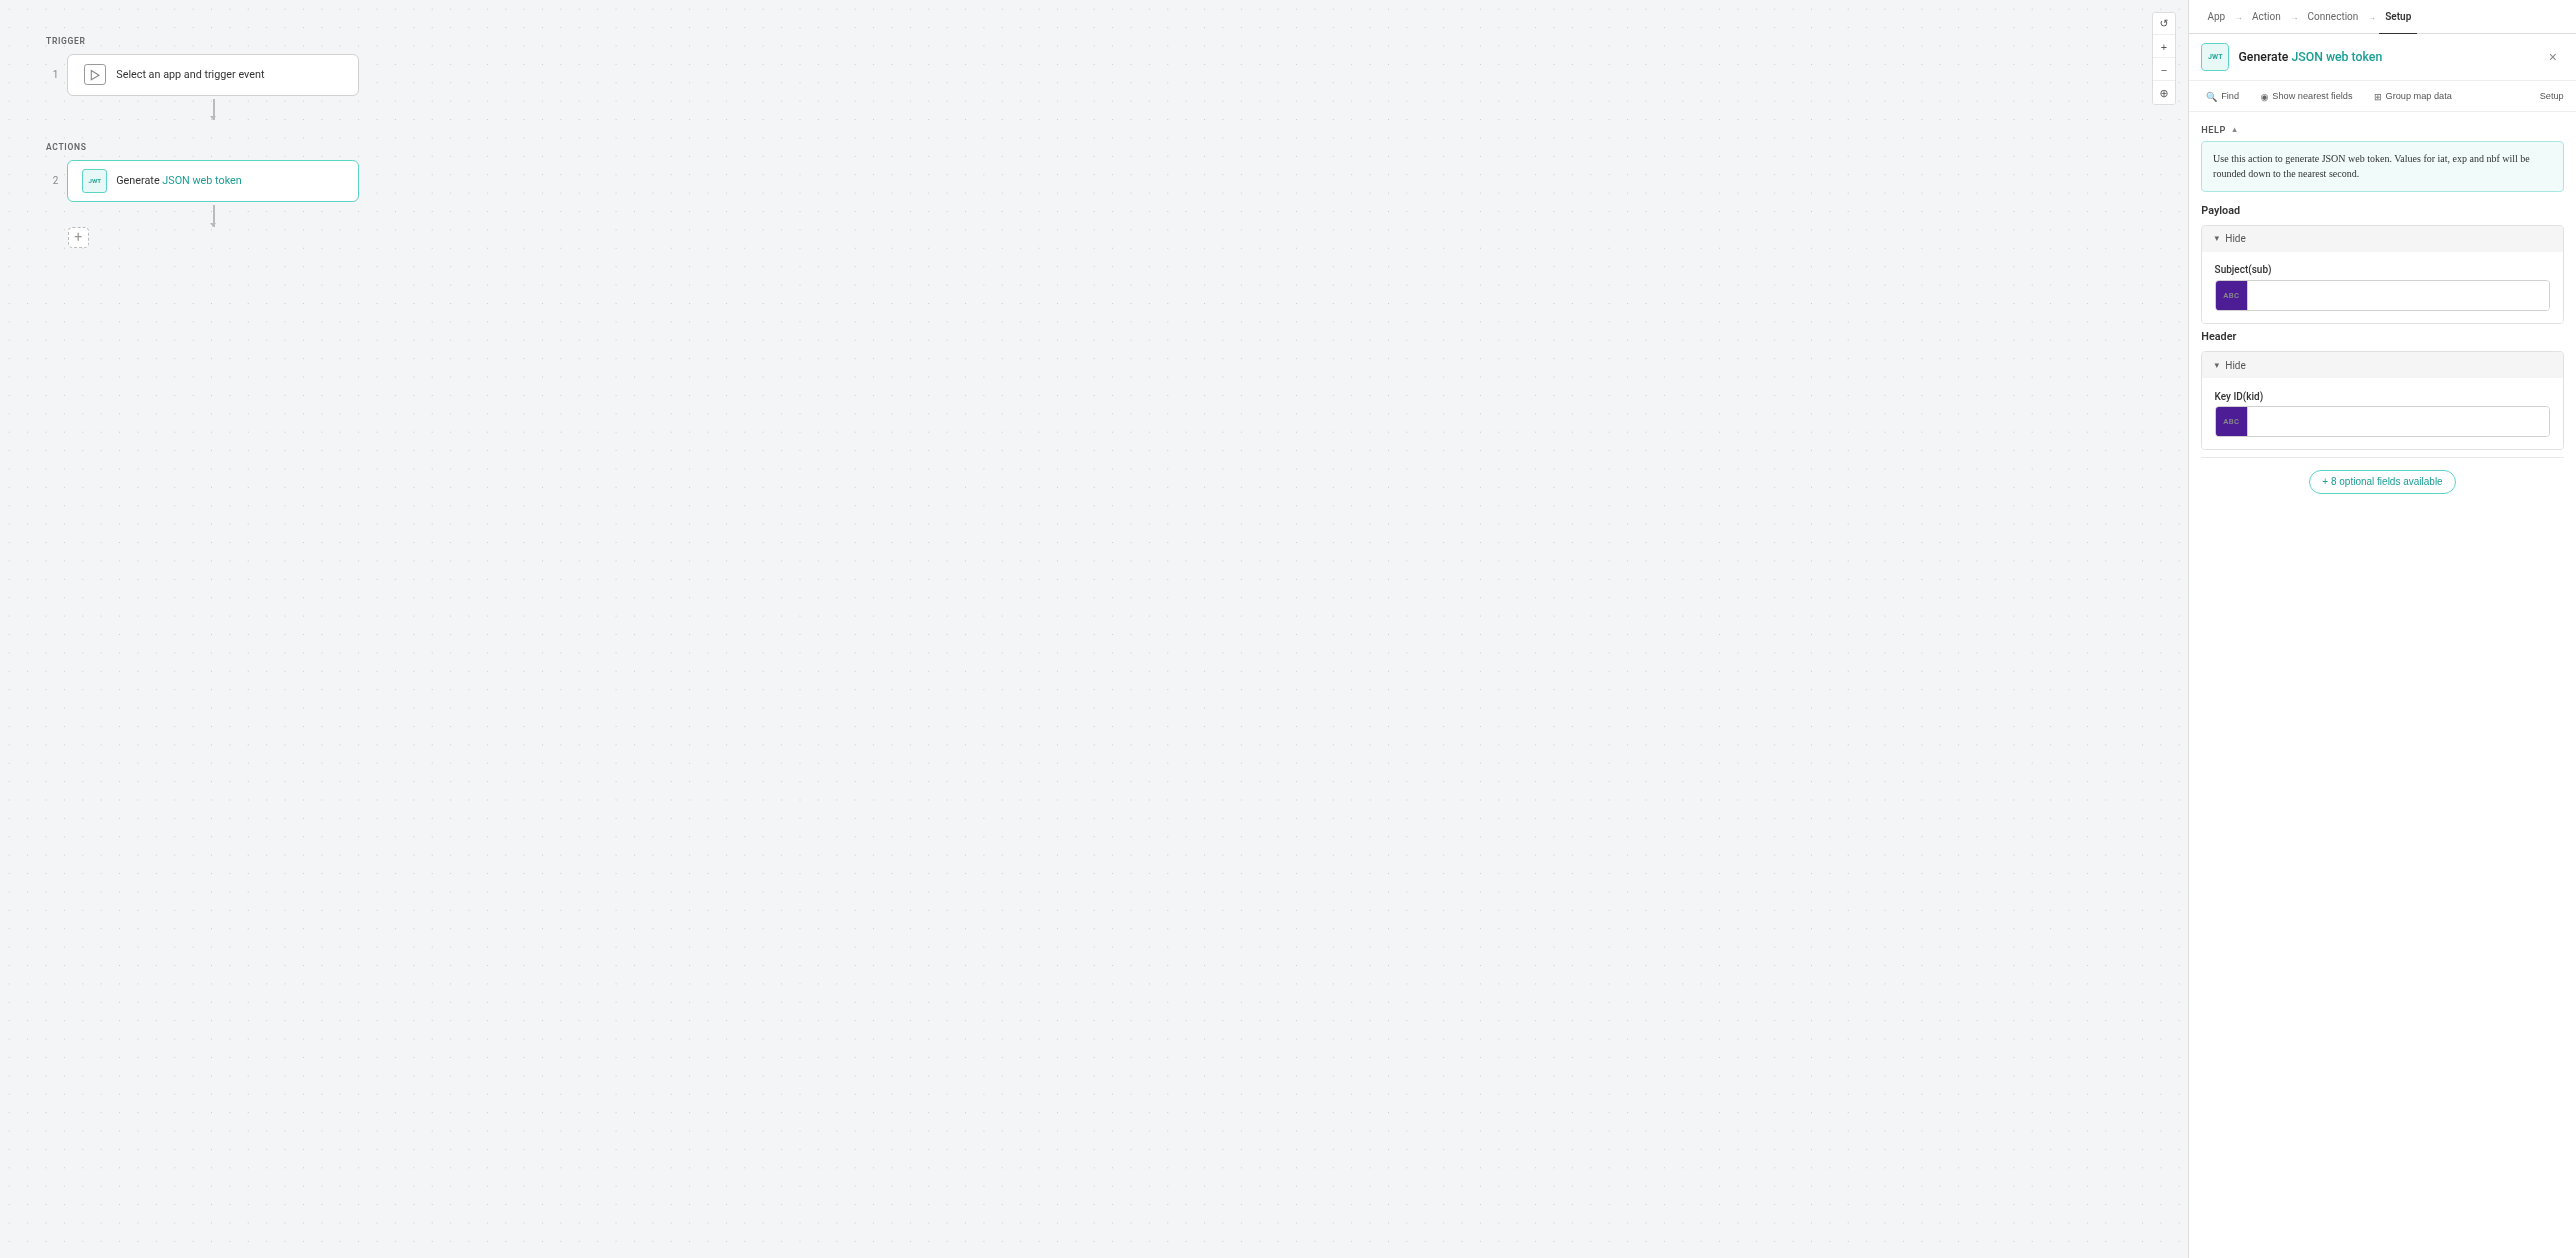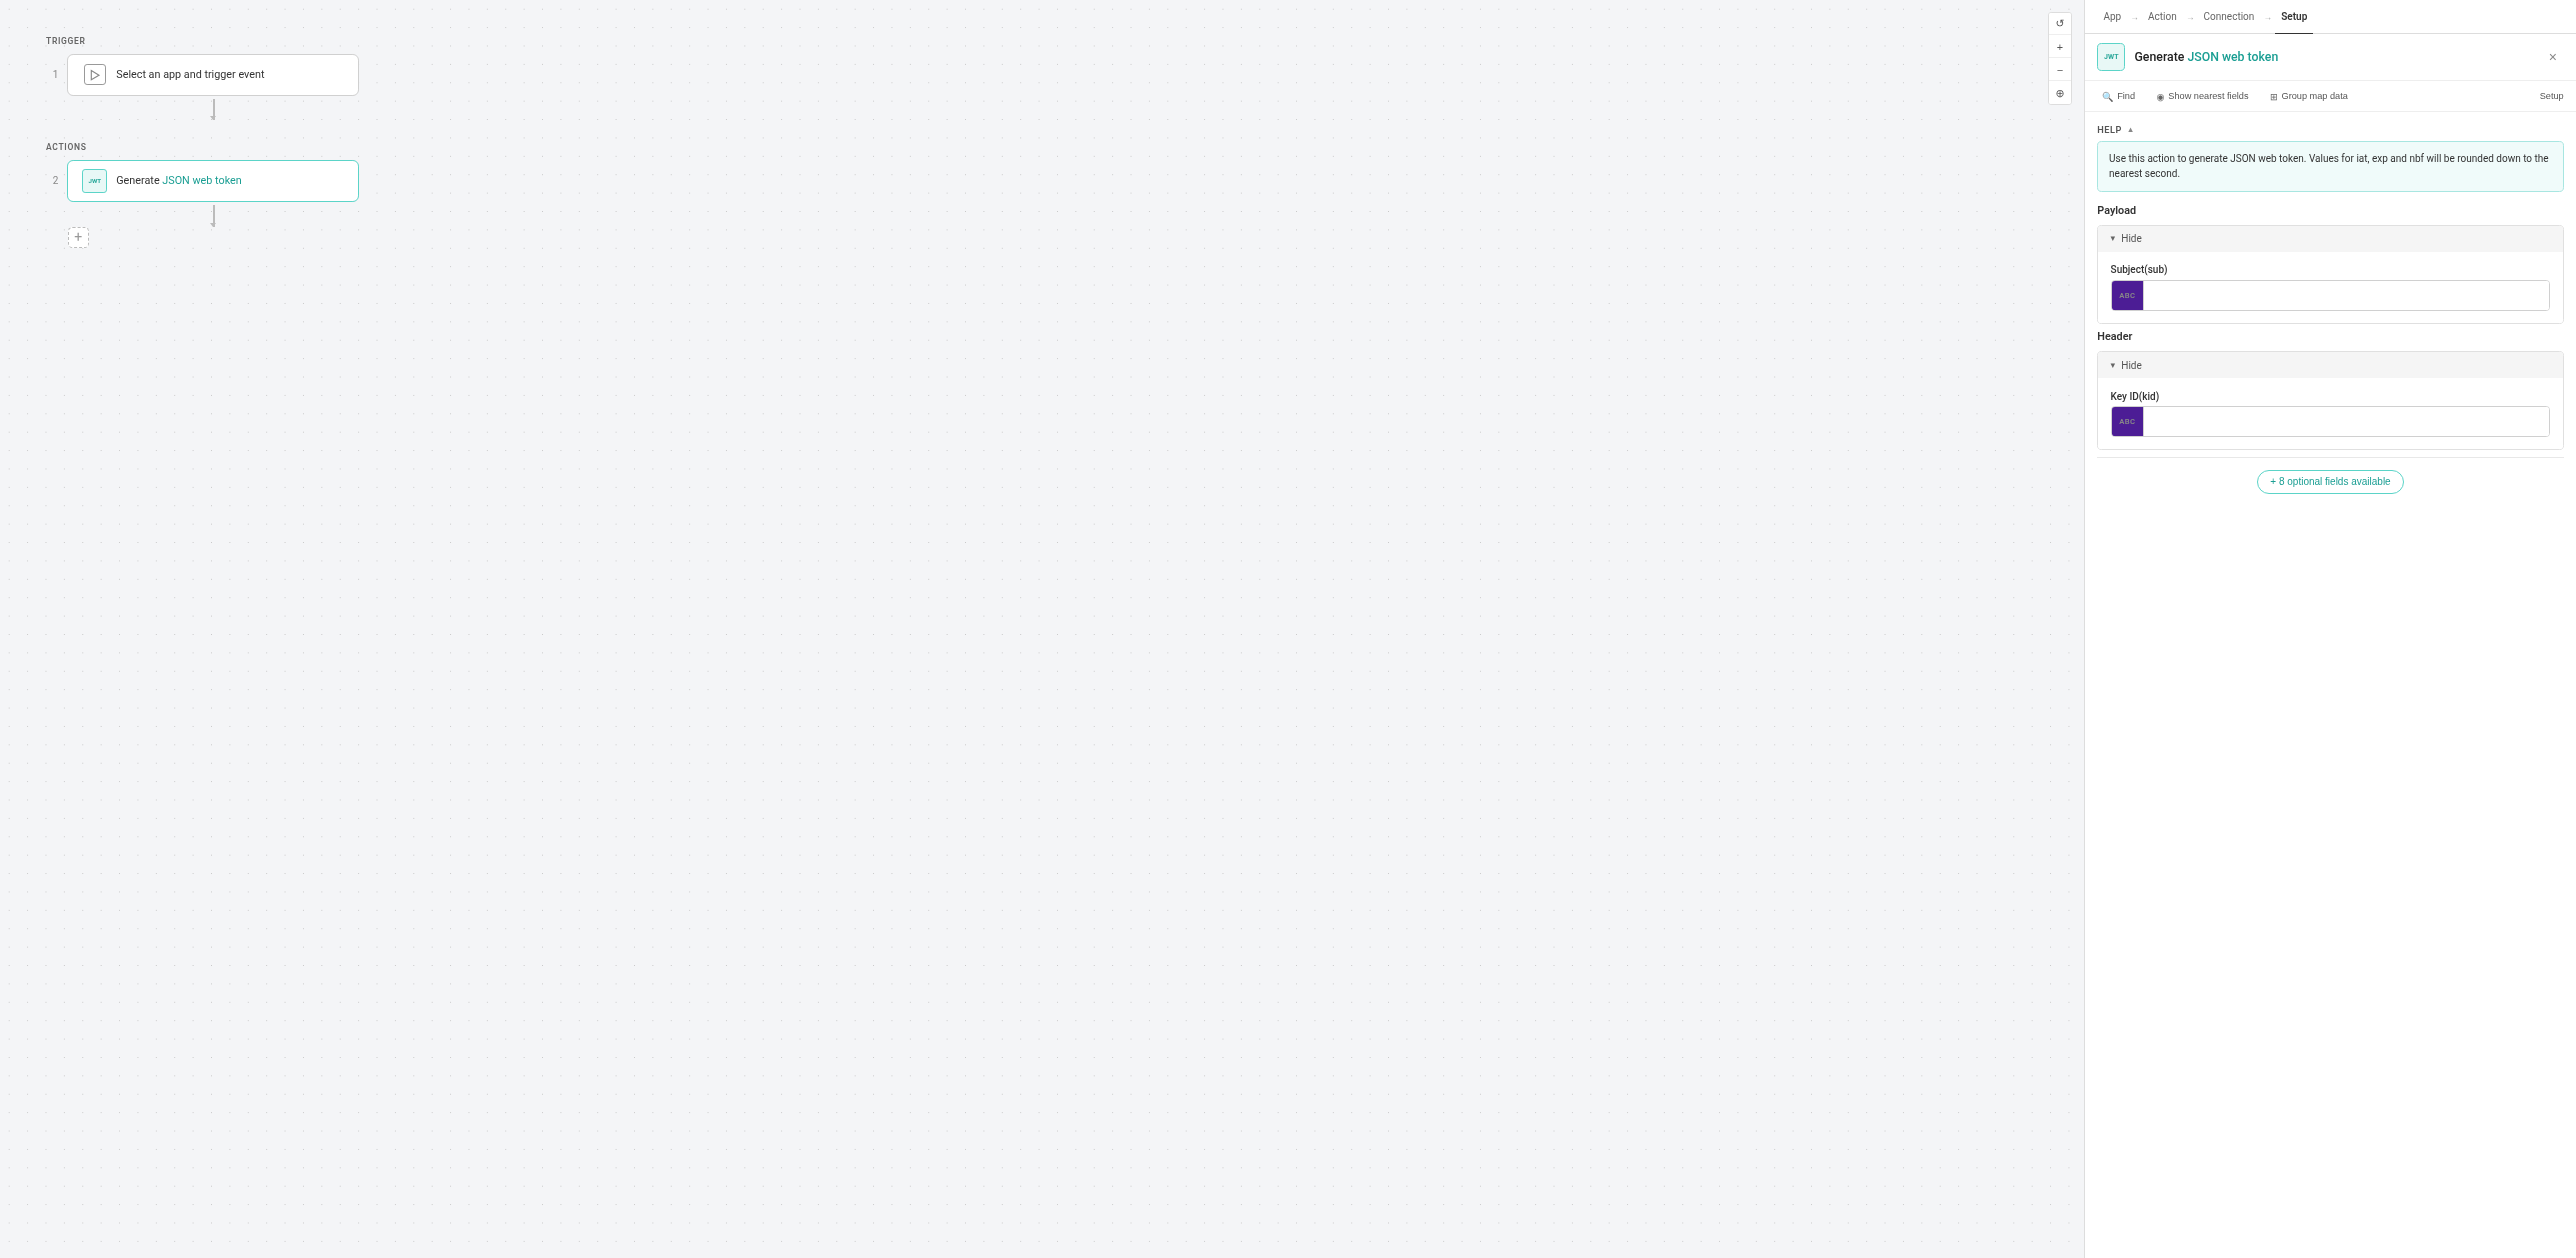--- a/index.html
+++ b/index.html
@@ -181,21 +181,21 @@
       color: #999;
       margin-left: 21.5px;
     }
 
     .actions-section {
       margin-top: 22px;
     }
 
     
     .right-panel {
-      width: 492px;
+      width: 388px;
       background: #fff;
       border-left: 0.8px solid #ddd;
       display: flex;
       flex-direction: column;
       overflow: hidden;
     }
 
     .panel-header-tabs {
       display: flex;
       align-items: center;
@@ -339,20 +339,21 @@
     }
 
     .help-text-box {
       background: #f0fbfa;
       border: 0.8px solid #a8e6e1;
       border-radius: 4.6px;
       padding: 9.2px 10.8px;
       font-size: 10px;
       color: #333;
       line-height: 1.5;
+      font-family: Liberation Serif, serif;
     }
 
     .field-section {
       margin-bottom: 5px;
     }
 
     .field-section-title {
       font-size: 10.8px;
       font-weight: 600;
       color: #333;

